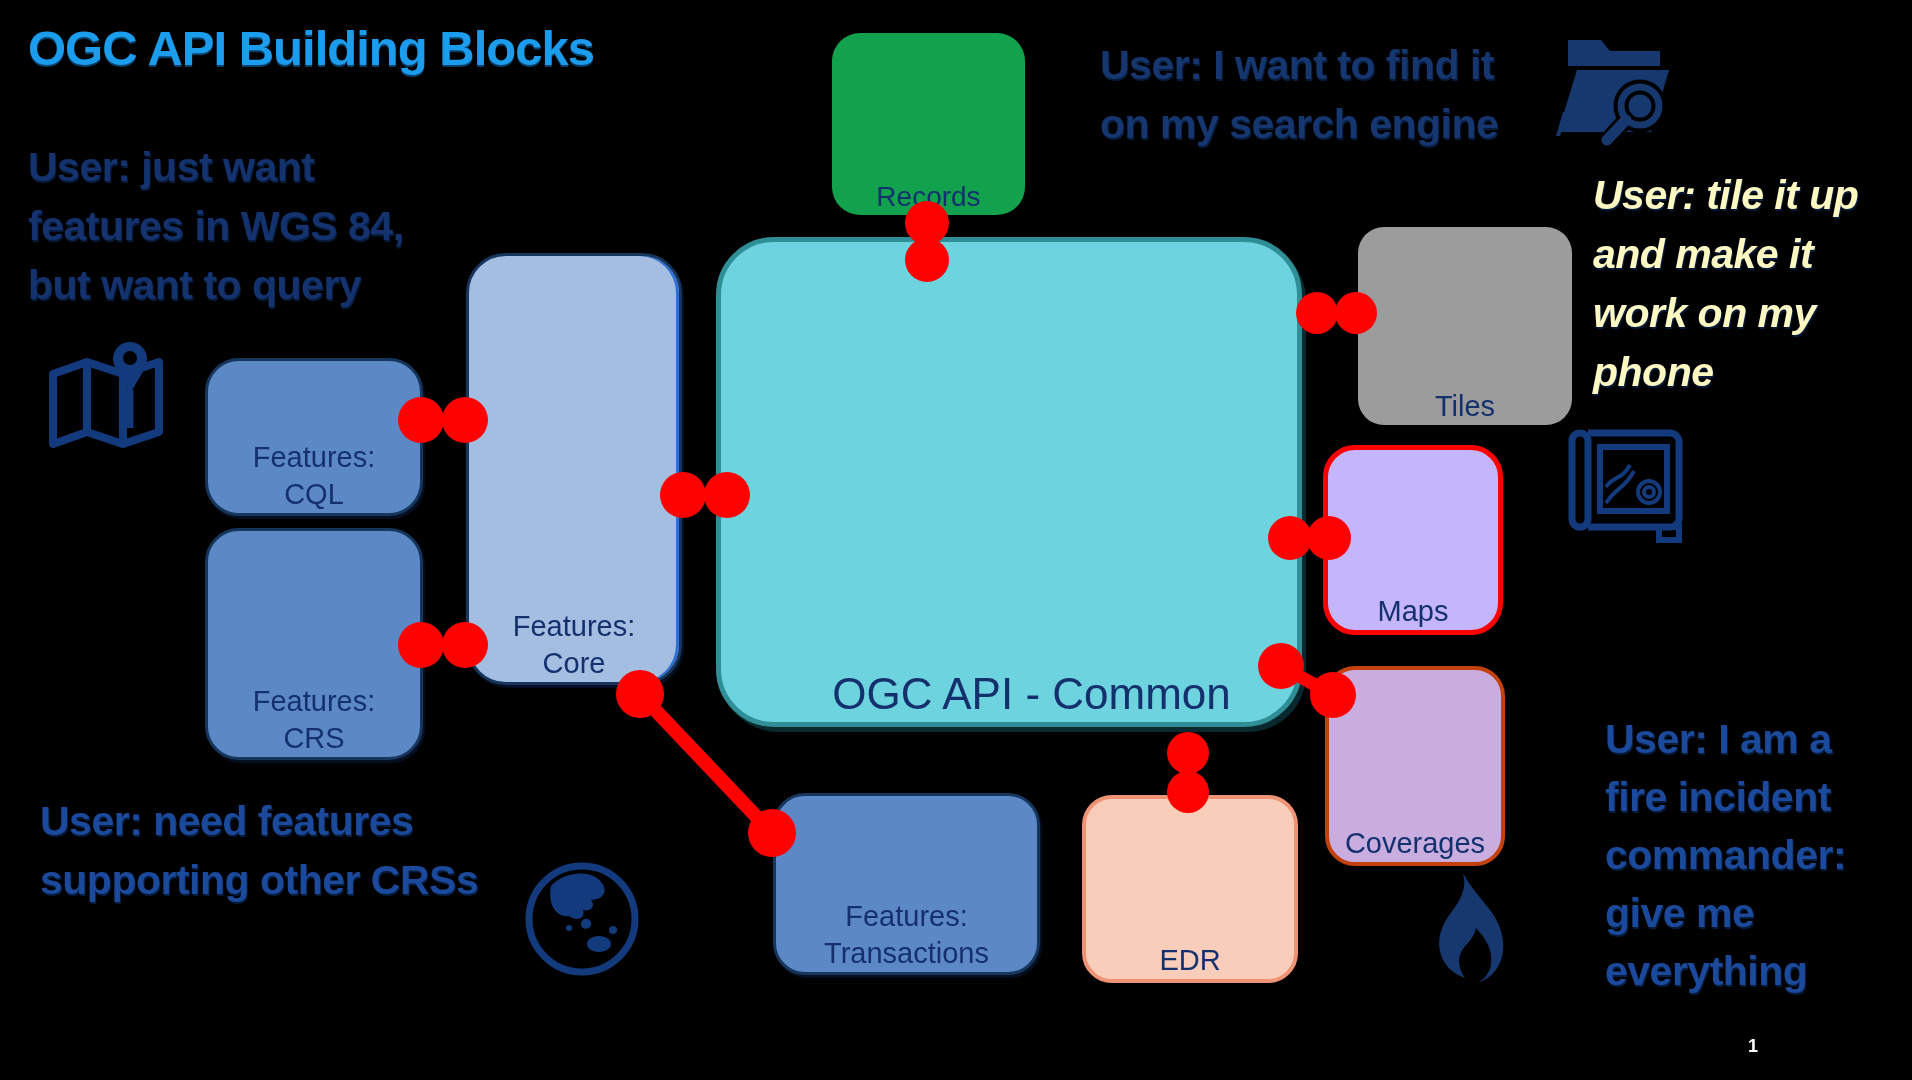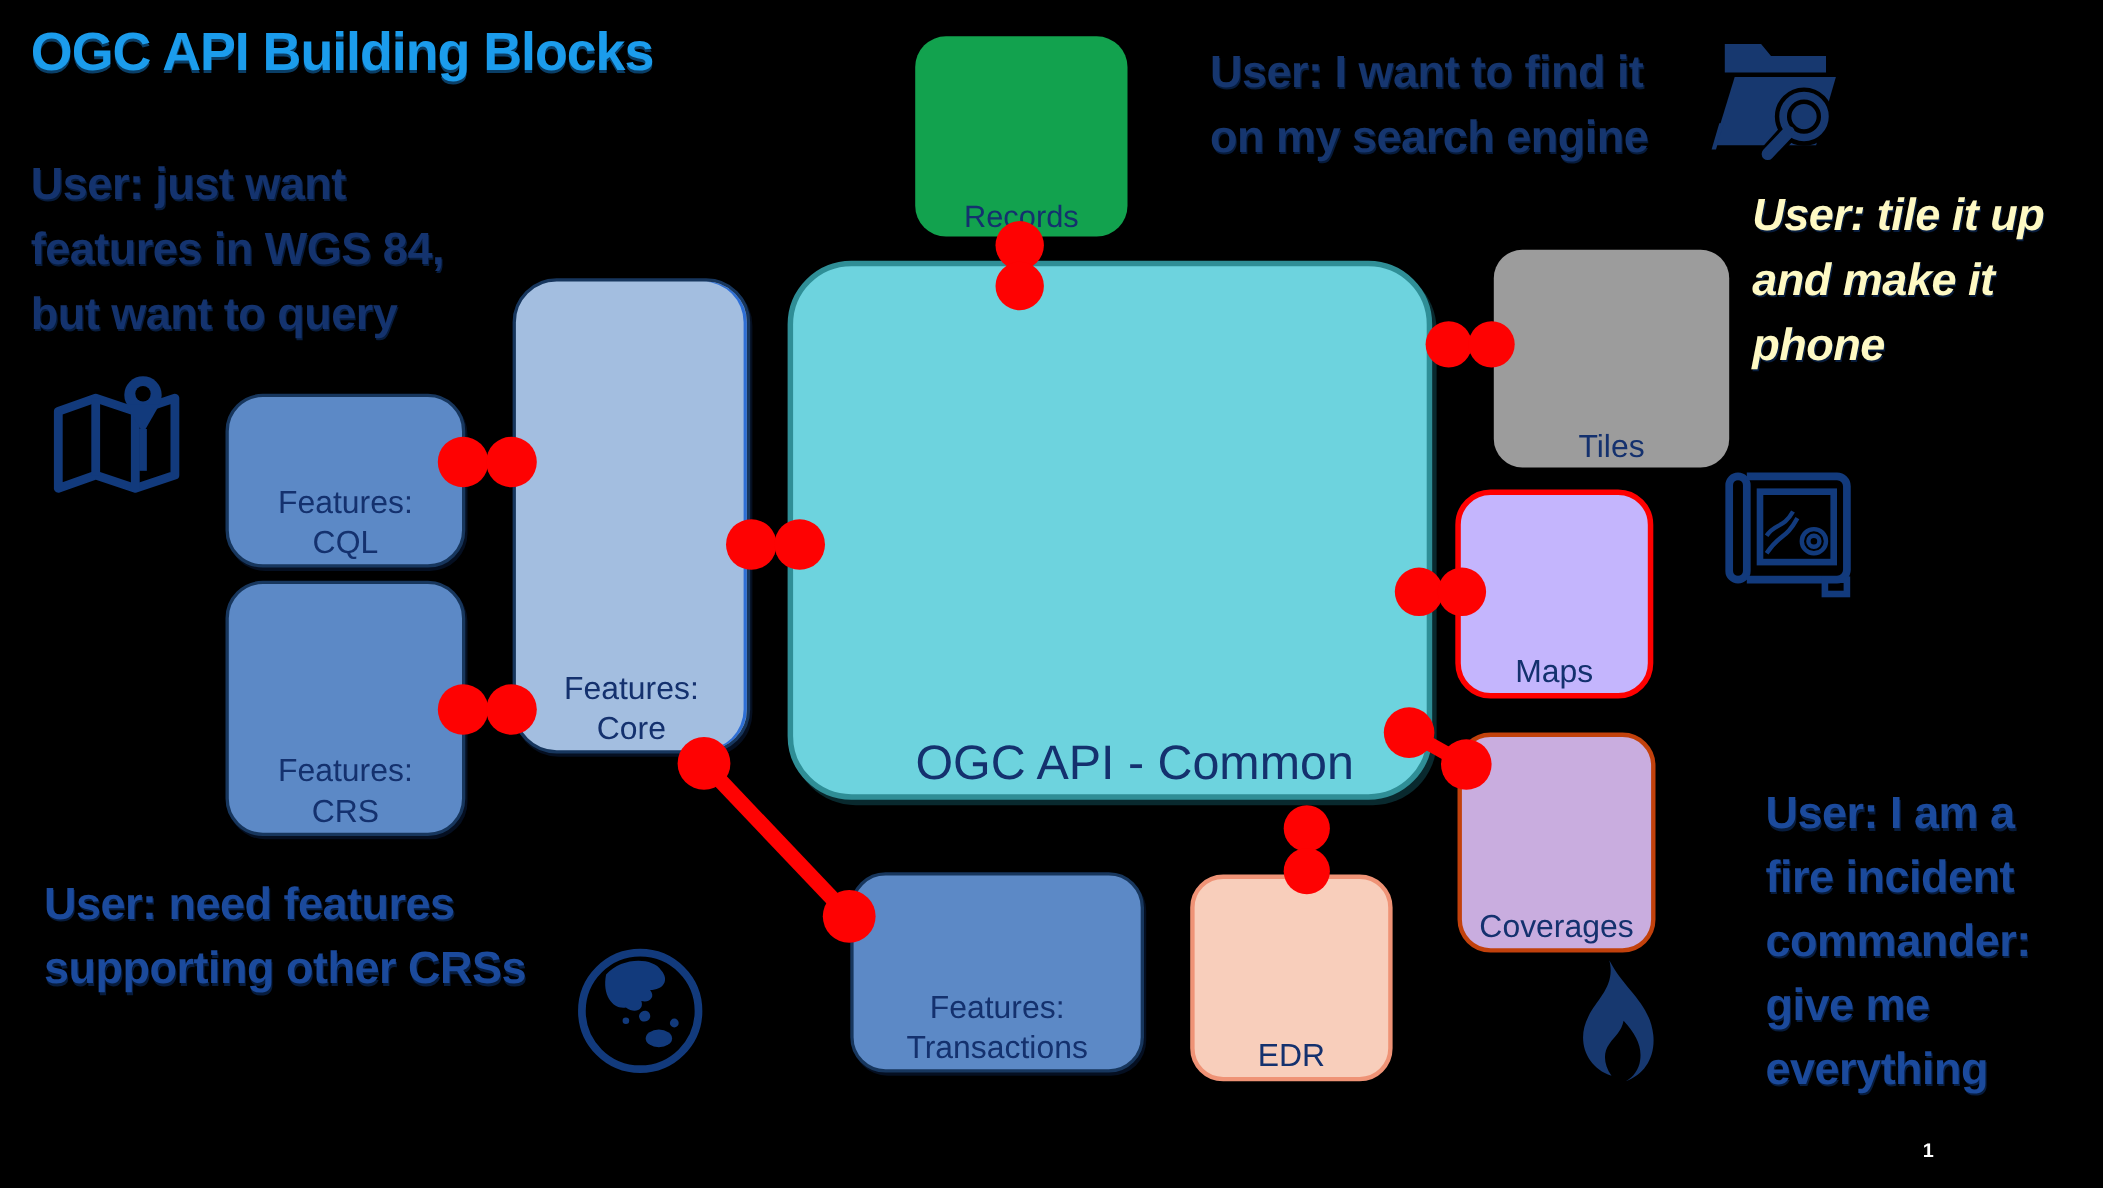--- a/index.html
+++ b/index.html
@@ -33,21 +33,21 @@
     padding-left:45px;
   }
   .box-records{left:832px;top:33px;width:193px;height:182px;background:#12A24E;
     border-radius:28px;font-size:28px;}
   .box-tiles{left:1358px;top:227px;width:214px;height:198px;background:#9C9C9C;
     border-radius:26px;}
   .box-maps{left:1323px;top:445px;width:180px;height:190px;background:#c4b5fd;
     border:5px solid #FF0000;border-radius:32px;}
   .box-coverages{left:1325px;top:666px;width:180px;height:200px;background:#C9ADDF;
     border:4px solid #c2410c;border-radius:30px;}
-  .box-edr{left:1082px;top:795px;width:184px;height:188px;background:#F8CEBB;
+  .box-edr{left:1082px;top:795px;width:216px;height:188px;background:#F8CEBB;
     border:4px solid #EF9376;border-radius:30px;}
   .box-core{left:466px;top:253px;width:216px;height:432px;background:#A3BEE0;
     border:3px solid #17365D;border-radius:40px;
     box-shadow:inset -3px 0 0 #2e6fd6, 2px 3px 0 rgba(8,25,55,0.6);}
   .box-cql{left:205px;top:358px;width:218px;height:158px;background:#5C89C6;
     border:3px solid #17365D;border-radius:34px;box-shadow:2px 3px 0 rgba(8,25,55,0.6);}
   .box-crs{left:205px;top:528px;width:218px;height:232px;background:#5C89C6;
     border:3px solid #17365D;border-radius:34px;box-shadow:2px 3px 0 rgba(8,25,55,0.6);}
   .box-trans{left:773px;top:793px;width:267px;height:182px;background:#5C89C6;
     border:3px solid #17365D;border-radius:32px;box-shadow:2px 3px 0 rgba(8,25,55,0.6);}
@@ -71,20 +71,21 @@
   </div>
 
   <div class="abs ann ann-search">
     <div>User: I want to find it</div>
     <div>on my search engine</div>
   </div>
 
   <div class="abs ann ann-tiles">
     <div>User: tile it up</div>
     <div>and make it</div>
+    <div>work on my</div>
     <div>phone</div>
   </div>
 
   <div class="abs ann ann-crs">
     <div>User: need features</div>
     <div>supporting other CRSs</div>
   </div>
 
   <div class="abs ann ann-fire">
     <div>User: I am a</div>

